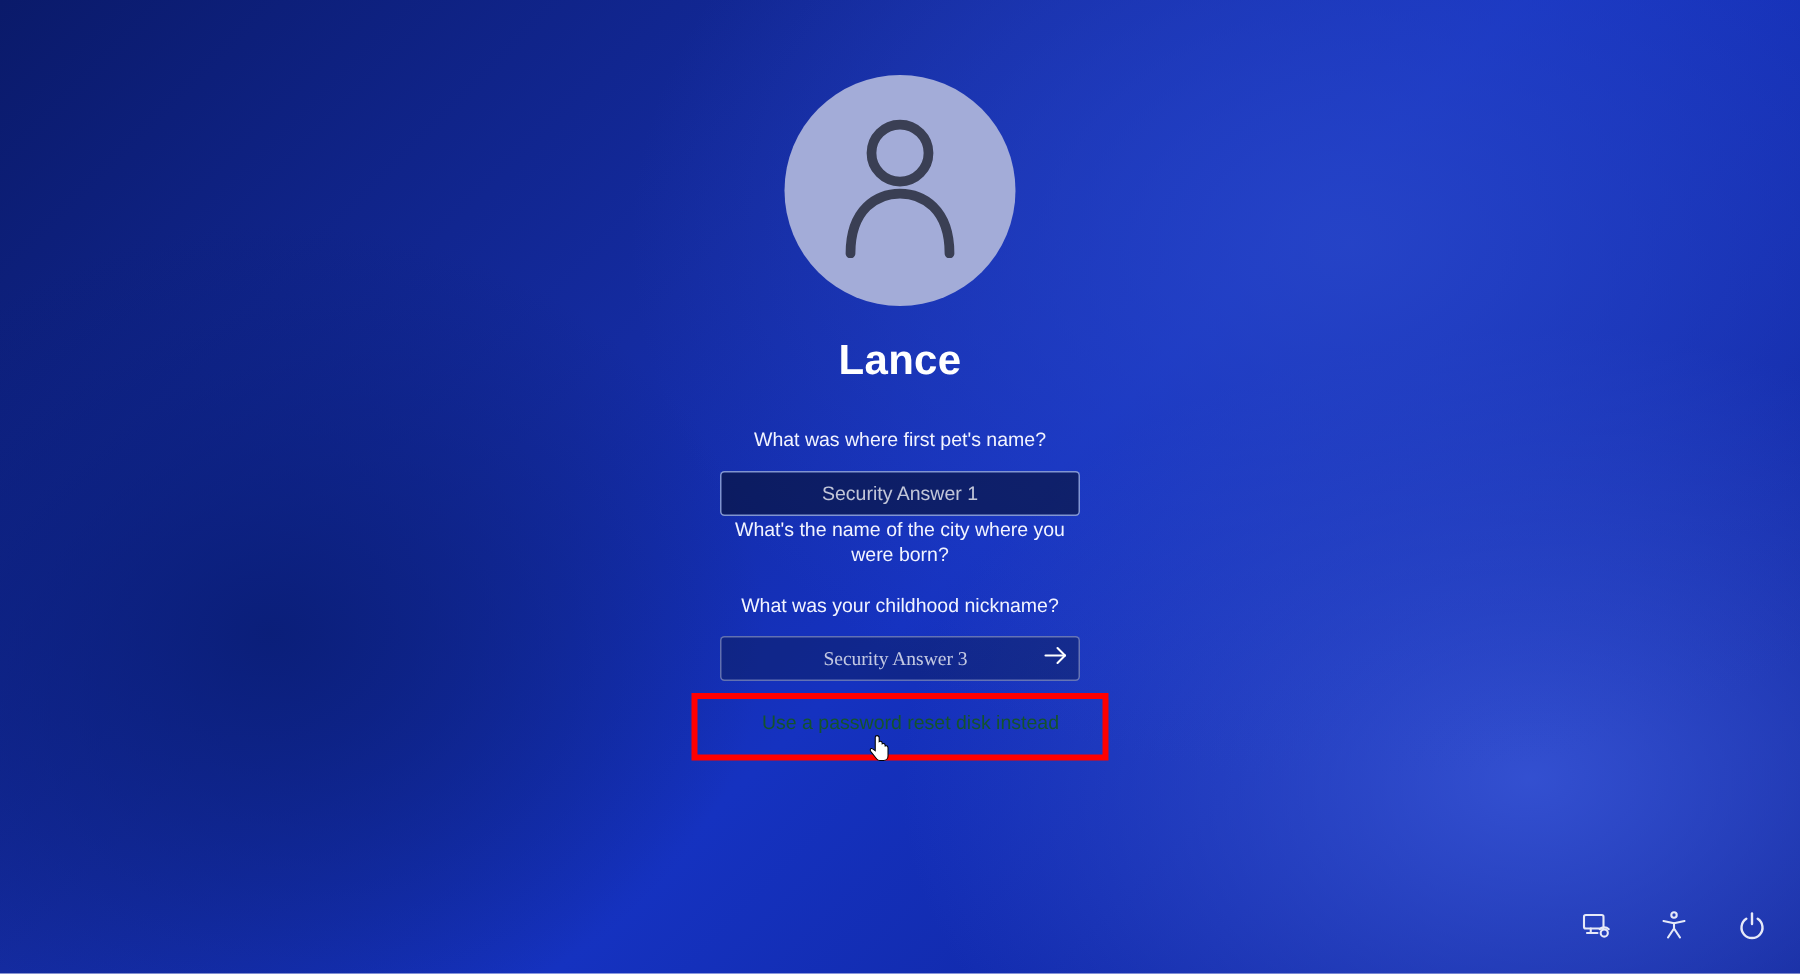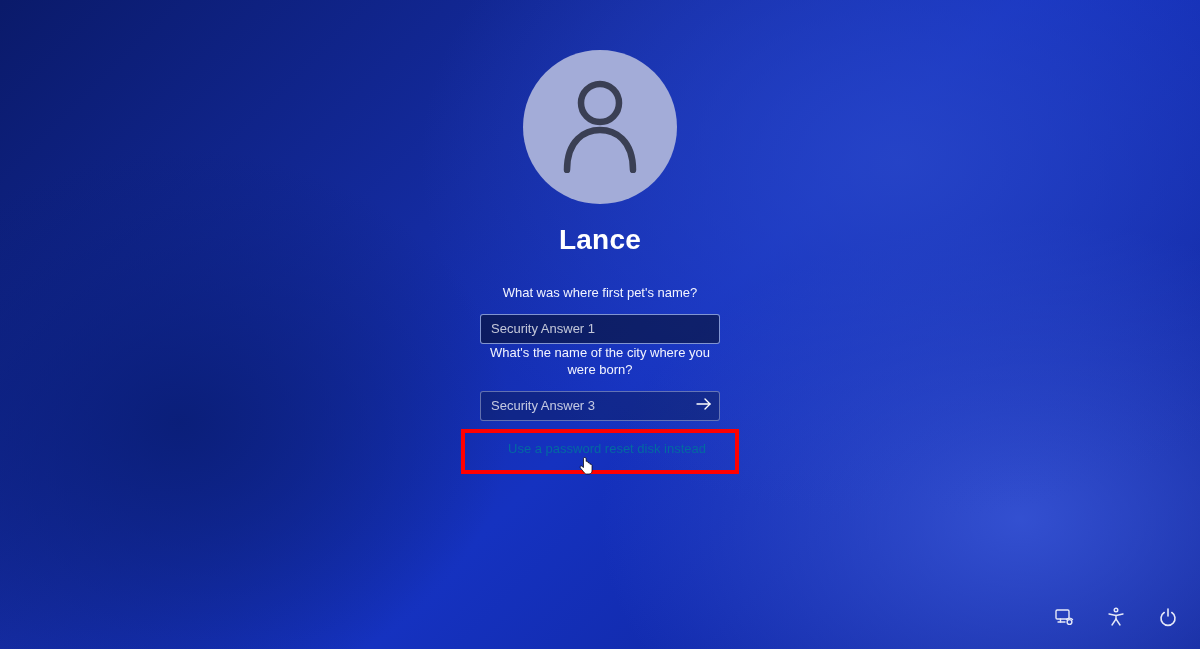--- a/index.html
+++ b/index.html
@@ -71,27 +71,28 @@
     width: 100%;
     height: 100%;
     background: rgba(10, 20, 50, 0.35);
     border: 1px solid rgba(255,255,255,0.35);
     border-radius: 3px;
     padding: 0 10px;
     color: #fff;
     font-size: 13px;
     font-family: inherit;
     outline: none;
+    text-align: center;
   }
   .field input::placeholder { color: rgba(255,255,255,0.75); font-weight: 400; }
   .field.focused input {
     background: rgba(5, 12, 35, 0.55);
     border-color: rgba(180,200,255,0.7);
   }
-  .field.with-arrow input { padding-right: 16px; }
+  .field.with-arrow input { padding-right: 16px; font-family: Liberation Serif, serif; }
   .submit-arrow {
     position: absolute;
     right: 0;
     top: 0;
     width: 32px;
     height: 100%;
     display: flex;
     align-items: center;
     justify-content: center;
     cursor: pointer;
@@ -103,21 +104,21 @@
     width: 278px;
     border: 4px solid #ff0000;
     padding: 8px 0 14px 0;
     display: flex;
     flex-direction: column;
     align-items: center;
     position: relative;
   }
   .reset-link {
     font-size: 13px;
-    color: #0369a1;
+    color: #14532d;
     cursor: pointer;
     text-align: right;
     margin-left: 14px;
   }
   .cursor {
     position: absolute;
     left: 114px;
     top: 24px;
     width: 14px;
     height: 18px;
@@ -159,20 +160,21 @@
 
   <div class="username">Lance</div>
 
   <div class="question q1">What was where first pet's name?</div>
   <div class="field focused">
     <input type="text" placeholder="Security Answer 1" style="">
   </div>
 
   <div class="question q2">What's the name of the city where you were born?</div>
 
+  <div class="question q3">What was your childhood nickname?</div>
   <div class="field with-arrow">
     <input type="text" placeholder="Security Answer 3" style="">
     <div class="submit-arrow">
       <span>
         <svg viewBox="0 0 16 14" fill="none" stroke="#ffffff" stroke-width="1.4" stroke-linecap="round" stroke-linejoin="round">
           <line x1="1" y1="7" x2="14" y2="7"></line>
           <polyline points="9,2 14,7 9,12"></polyline>
         </svg>
       </span>
     </div>

